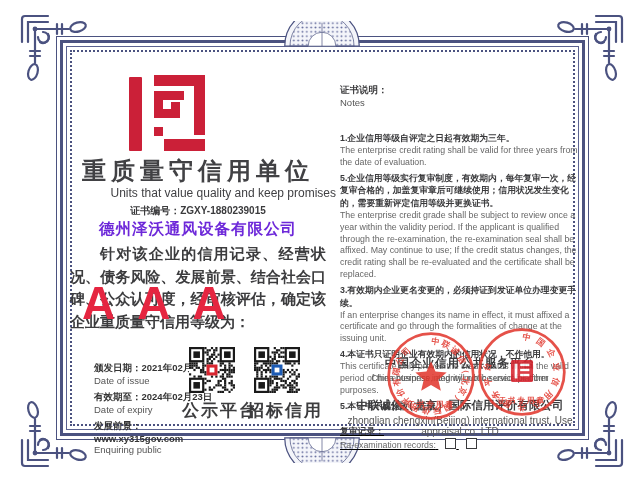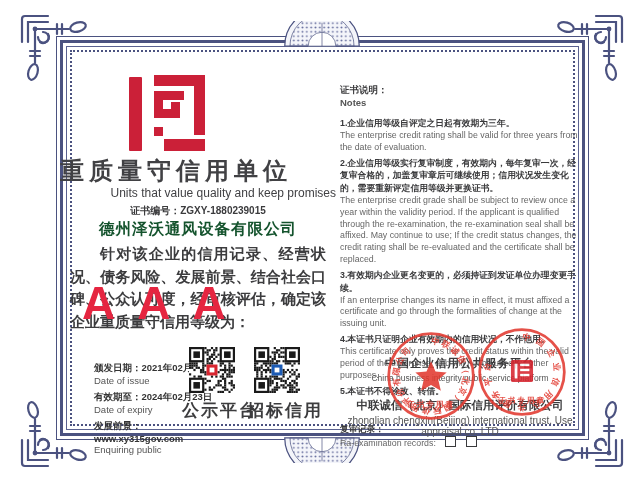--- a/index.html
+++ b/index.html
@@ -16,41 +16,41 @@
   .orn.tl{left:12px;top:6px;}
   .orn.tr{right:8px;top:6px;transform:scaleX(-1);}
   .orn.bl{left:12px;bottom:4px;transform:scaleY(-1);}
   .orn.br{right:8px;bottom:4px;transform:scale(-1,-1);}
   .medal{position:absolute;left:277px;width:90px;height:26px;}
   .medal.top{top:21px;}
   .medal.bot{top:437px;transform:scaleY(-1);}
 
   
   .logo{position:absolute;left:124px;top:72px;width:90px;height:84px;}
-  .title{position:absolute;left:60px;top:155px;width:276px;font-size:24px;font-weight:bold;color:#414144;letter-spacing:5px;white-space:nowrap;}
+  .title{position:absolute;left:60px;top:155px;width:276px;text-align:center;font-size:24px;font-weight:bold;color:#414144;letter-spacing:5px;white-space:nowrap;}
   .subtitle{position:absolute;left:60px;top:186px;width:276px;text-align:right;font-size:12px;font-weight:normal;color:#414144;}
   .certno{position:absolute;left:60px;top:204px;width:276px;text-align:center;font-size:10px;color:#3b3b3d;font-weight:bold;}
-  .company{position:absolute;left:60px;top:219px;width:276px;text-align:center;font-size:15.5px;font-weight:bold;color:#14532d;letter-spacing:1px;}
+  .company{position:absolute;left:60px;top:219px;width:276px;text-align:center;font-size:15.5px;font-weight:bold;color:#6d28d9;letter-spacing:1px;}
   .statement{position:absolute;left:70px;top:243px;width:256px;font-size:15px;font-weight:600;color:#3c3c3e;line-height:1.5;text-align:justify;text-indent:2em;}
   .grade{position:absolute;left:60px;top:276px;width:276px;text-align:left;font-size:46px;font-weight:bold;color:#e52540;letter-spacing:22px;text-indent:22px;}
   .dates{position:absolute;left:70px;top:362px;width:122px;margin-left:24px;}
   .d-cn{font-size:9.5px;font-weight:bold;color:#333;}
   .d-en{font-size:9.5px;color:#555;margin-bottom:5px;}
   .qr{position:absolute;top:347px;width:46px;height:46px;}
   .qr1{left:189px;} .qr2{left:254px;}
   .qr-label{position:absolute;top:399px;width:60px;text-align:right;font-size:17px;font-weight:bold;letter-spacing:2px;color:#3c3c3e;white-space:nowrap;}
   .ql1{left:182px;} .ql2{left:247px;}
 
   
   .notes{position:absolute;left:340px;top:84px;width:238px;}
   .n-h-cn{font-size:9.5px;font-weight:bold;color:#3a3a3c;}
-  .n-h-en{font-size:9.5px;color:#555;margin-bottom:9px;font-weight:bold;}
+  .n-h-en{font-size:9.5px;color:#555;margin-bottom:24px;}
   .n-cn{font-size:8.8px;font-weight:bold;color:#3a3a3c;line-height:1.45;}
   .n-en{font-size:8.8px;color:#666;line-height:1.35;margin-bottom:3px;}
-  .review{margin-top:26px;}
+  .review{margin-top:13px;text-decoration:underline;}
   .chk{display:inline-block;width:9px;height:9px;border:1.4px solid #3a3a3c;margin-left:7px;vertical-align:-1px;background:#fff;}
 
   .issuer{position:absolute;left:344px;top:356px;width:232px;text-align:center;z-index:1;}
   .iss-p-cn{font-size:11.5px;font-weight:bold;color:#3b3b3d;letter-spacing:1px;white-space:nowrap;}
   .iss-p-en{font-size:8.5px;color:#555;margin-top:2px;}
   .iss-c-cn{font-size:11.5px;font-weight:bold;color:#3b3b3d;margin-top:15px;white-space:nowrap;}
   .iss-c-en{font-size:10px;color:#555;margin-top:2px;}
   .seal{position:absolute;width:92px;height:92px;z-index:2;opacity:.88;}
   .seal1{left:385px;top:330px;}
   .seal2{left:476px;top:326px;}
@@ -434,21 +434,21 @@
     </svg>
   <div class="qr-label ql1">公示平台</div>
   <div class="qr-label ql2">招标信用</div>
 
   <div class="notes">
     <div class="n-h-cn">证书说明：</div>
     <div class="n-h-en">Notes</div>
     <div id="notes-list">
         <div class="n-cn">1.企业信用等级自评定之日起有效期为三年。</div>
         <div class="n-en">The enterprise credit rating shall be valid for three years from the date of evaluation.</div>
-        <div class="n-cn">2.企业信用等级实行复审制度，有效期内，每年复审一次，经复审合格的，加盖复审章后可继续使用；信用状况发生变化的，需要重新评定信用等级并更换证书。</div>
+        <div class="n-cn">5.企业信用等级实行复审制度，有效期内，每年复审一次，经复审合格的，加盖复审章后可继续使用；信用状况发生变化的，需要重新评定信用等级并更换证书。</div>
         <div class="n-en">The enterprise credit grade shall be subject to review once a year within the validity period. If the applicant is qualified through the re-examination, the re-examination seal shall be affixed. May continue to use; If the credit status changes, the credit rating shall be re-evaluated and the certificate shall be replaced.</div>
         <div class="n-cn">3.有效期内企业更名变更的，必须持证到发证单位办理变更手续。</div>
         <div class="n-en">If an enterprise changes its name in effect, it must affixed a certificate and go through the formalities of change at the issuing unit.</div>
         <div class="n-cn">4.本证书只证明企业有效期内的信用状况，不作他用。</div>
         <div class="n-en">This certificate only proves the credit status within the valid period of the enterprise, and will not be used for other purposes.</div>
         <div class="n-cn">5.本证书不得涂改、转借。</div>
       </div>
     <div class="review">
       <div class="n-cn">复审记录：</div>
       <div class="n-en">

